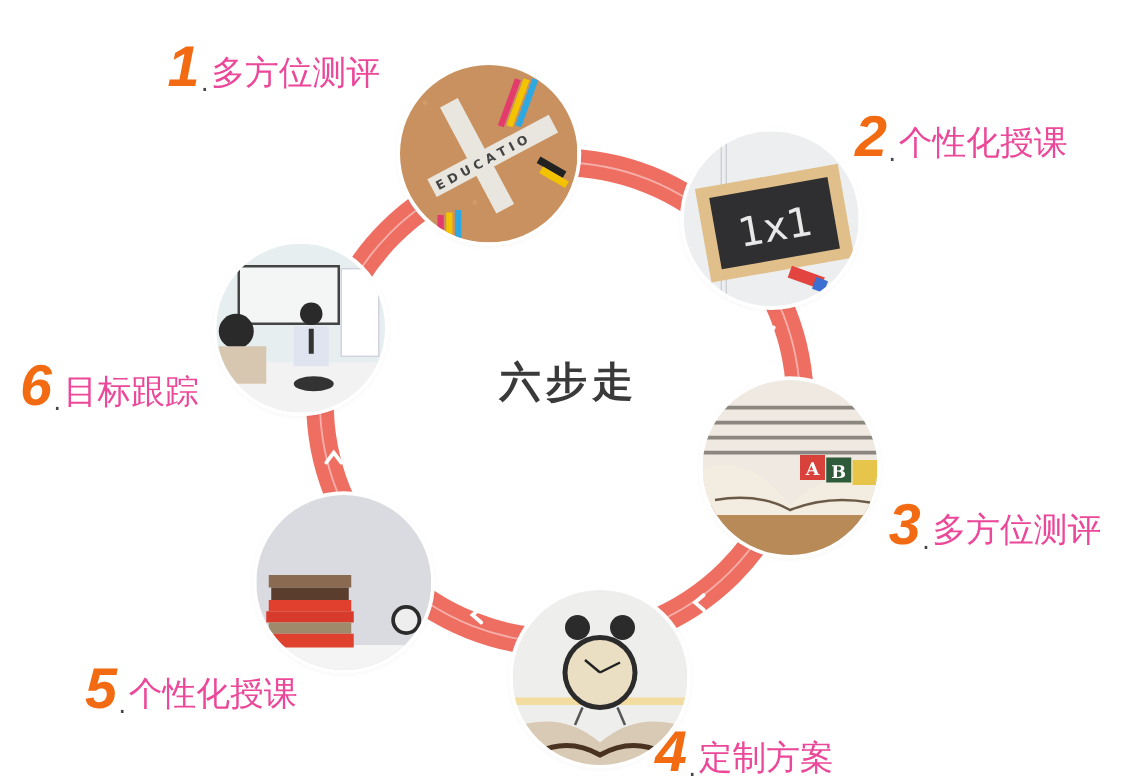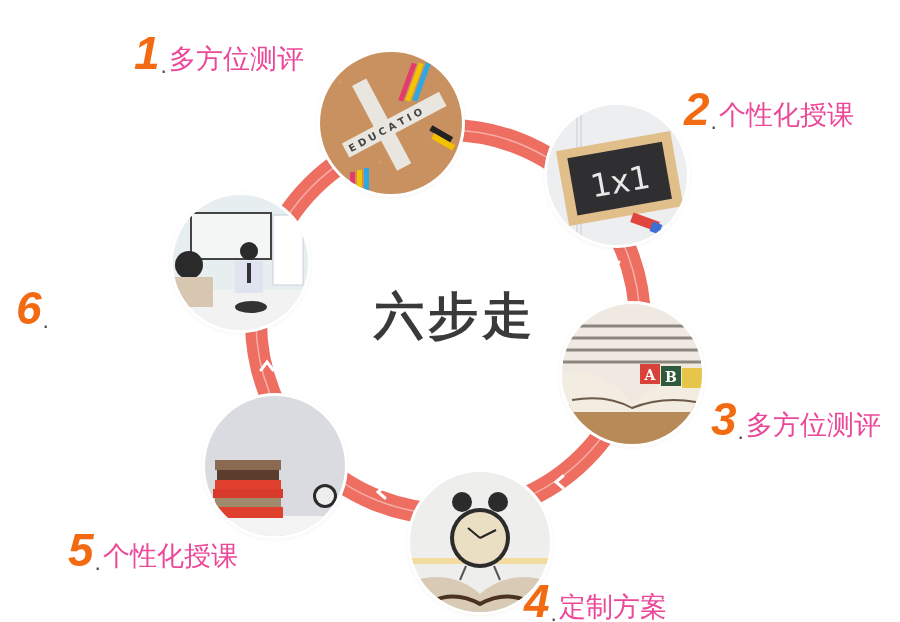--- a/index.html
+++ b/index.html
@@ -2,21 +2,21 @@
 <html><head>
   <meta charset="utf-8">
   <style>
     html, body { margin:0; padding:0; background:#ffffff; }
     body { width:900px; height:622px; position:relative; overflow:hidden;
            font-family:"DejaVu Sans","Liberation Sans",sans-serif; }
     #ring { position:absolute; left:0; top:0; }
     .center-title { position:absolute; left:360px; top:268px; width:190px; text-align:center;
                     color:#3a3a3a; font-weight:bold; }
     .center-title .l1 { font-size:38px; line-height:46px; letter-spacing:2px; }
-    .center-title .l2 { font-size:50px; line-height:60px; letter-spacing:4px; margin-top:18px; }
+    .center-title .l2 { font-size:33px; line-height:60px; letter-spacing:4px; margin-top:8px; }
     .node { position:absolute; border-radius:50%; overflow:hidden; background:#fff;
             box-shadow:0 0 0 3px #ffffff, 0 1px 6px rgba(0,0,0,0.12); }
     .node svg { display:block; width:100%; height:100%; }
     .label { position:absolute; white-space:nowrap; display:flex; align-items:flex-end; }
     .label .num { font-family:"Liberation Sans",sans-serif; font-weight:bold; font-style:italic;
                   font-size:46px; line-height:46px; color:#f26b12; }
     .label .dot { font-size:20px; color:#444; margin:0 2px 0 1px; line-height:20px; }
     .label .text { font-size:27px; color:#ec4899; line-height:34px; }
   </style>
 </head>
@@ -170,13 +170,14 @@
     <rect x="62" y="66" width="28" height="32" fill="#dfe4f0"></rect>
     <rect x="74" y="68" width="4" height="20" fill="#333"></rect>
     <circle cx="16" cy="70" r="14" fill="#2a2a2a"></circle>
     <rect x="0" y="82" width="40" height="30" fill="#d7c7b0"></rect>
     <ellipse cx="78" cy="112" rx="16" ry="6" fill="#333"></ellipse>
   </svg>
 </div>
 <div class="label" style="left:16px;top:285px;">
   <span class="num">6</span>
   <span class="dot">.</span>
+  <span class="text">目标跟踪</span>
 </div>
 
 </body></html>

